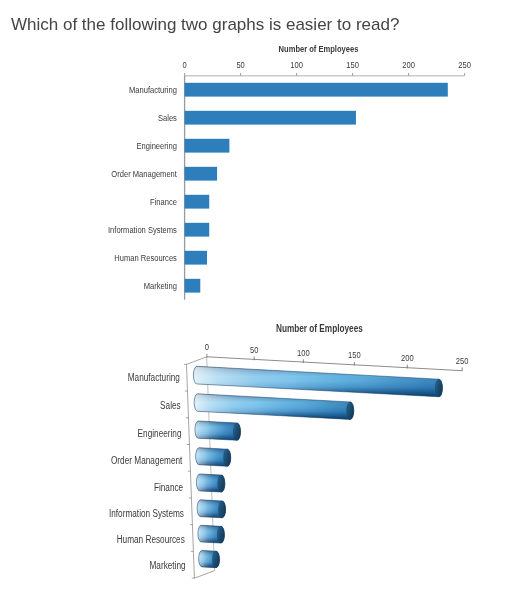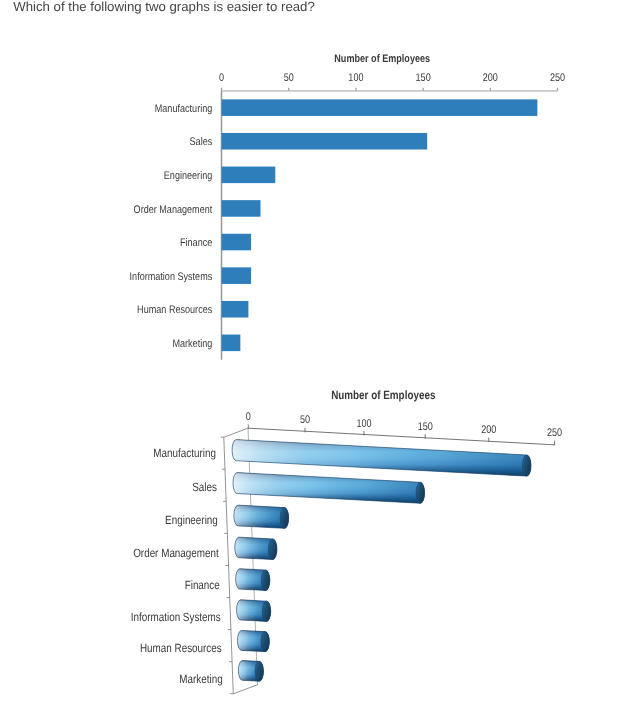--- a/index.html
+++ b/index.html
@@ -1,17 +1,17 @@
 <!DOCTYPE html>
 <html><head>
 <meta charset="utf-8">
 <style>
   html,body{margin:0;padding:0;}
   body{width:517px;height:595px;background:#ffffff;font-family:"Liberation Sans",sans-serif;overflow:hidden;position:relative;}
-  #question{position:absolute;left:11px;top:0;font-size:11px;color:#454545;white-space:nowrap;}
+  #question{position:absolute;left:11px;top:15px;font-size:17px;color:#454545;white-space:nowrap;}
   svg{display:block;}
   .ctitle{font-size:9.2px;font-weight:bold;fill:#3a3a3a;}
   .ctitle2{font-size:10.0px;font-weight:bold;fill:#3a3a3a;}
   .ctick{font-size:9.2px;fill:#3a3a3a;}
   .clabel{font-size:9.2px;fill:#3a3a3a;}
   .clabel2{font-size:10px;fill:#3a3a3a;}
 </style>
 </head>
 <body>
 

